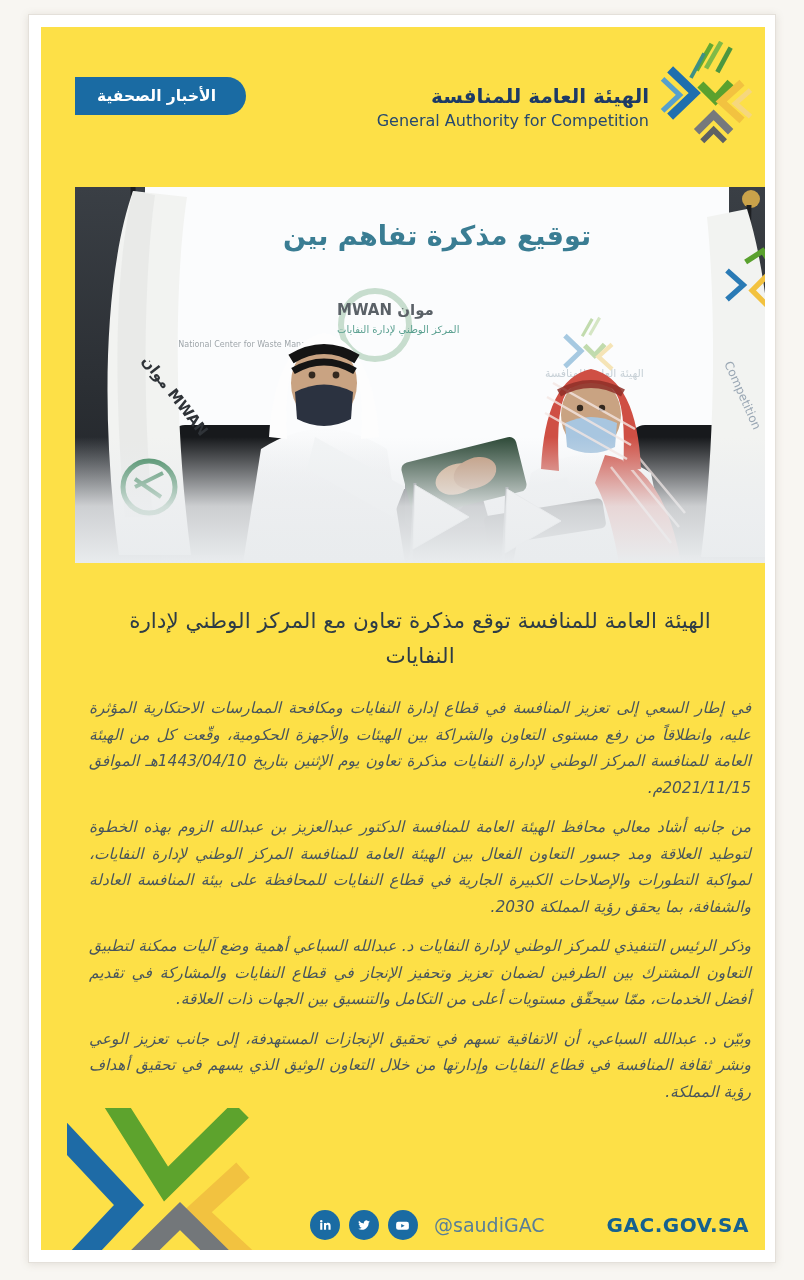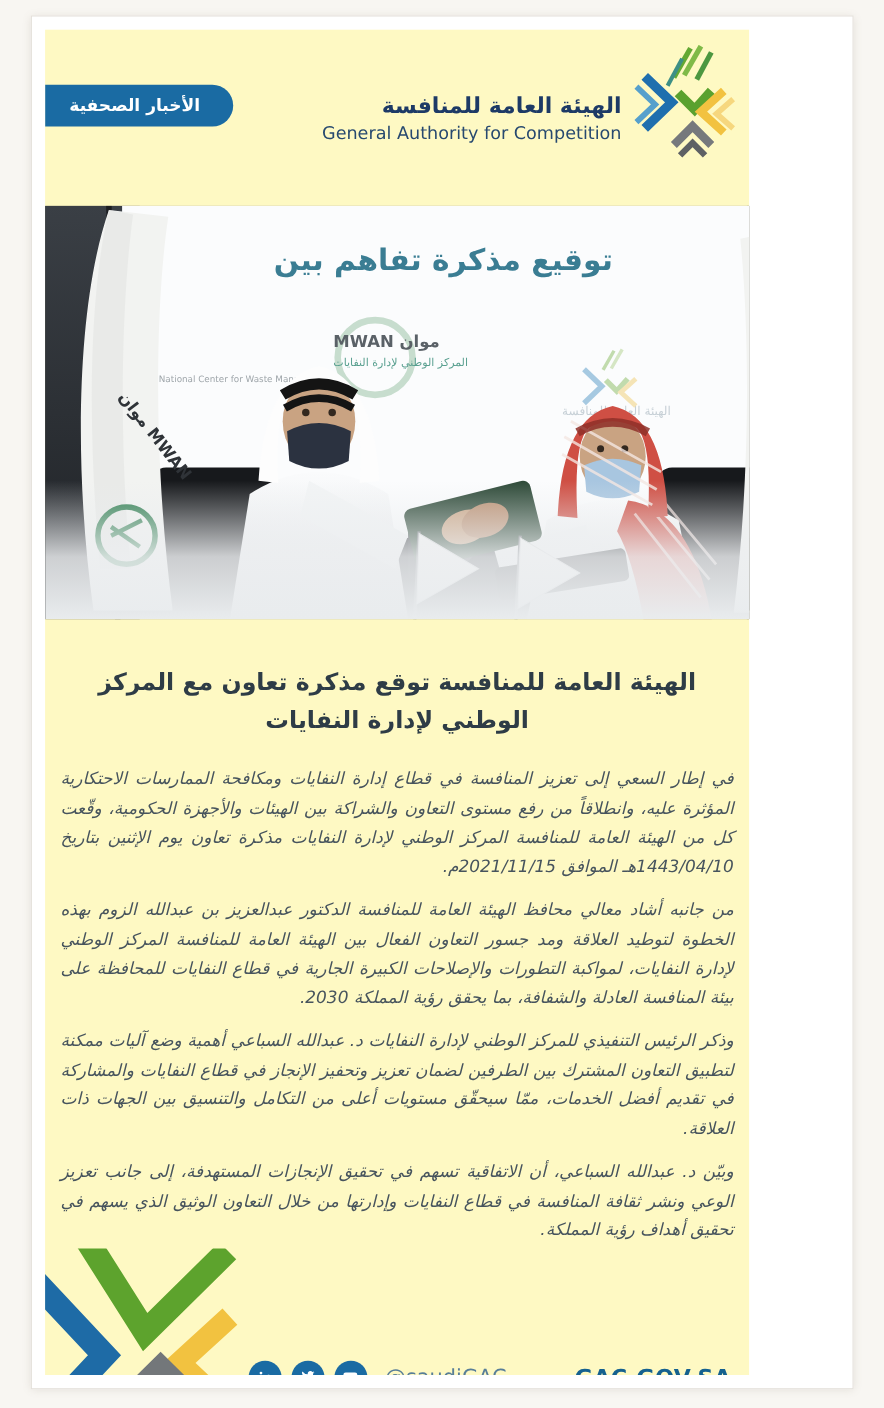--- a/index.html
+++ b/index.html
@@ -12,24 +12,25 @@
     position:relative;
     width:748px; height:1249px;
     margin:14px auto 0 auto;
     background:#ffffff;
     border:1px solid #e4e0da;
     box-shadow:0 1px 8px rgba(120,110,95,.18);
     padding:12px;
   }
   .content {
     position:relative;
-    width:640px; height:1223px;
-    background:#fef9c3;
+    width:724px; height:1223px;
+    background:#fde047;
     display:flex; flex-direction:column;
     overflow:hidden;
+    padding-left:34px;
   }
   
   .hdr { position:relative; height:132px; flex:0 0 auto; }
   .badge {
     position:absolute; left:0; top:50px;
     height:38px; min-width:163px;
     background:#1a6ba3; color:#ffffff;
     border:none; cursor:pointer;
     border-radius:0 19px 19px 0;
     font-family:inherit; font-size:15.5px; font-weight:bold;
@@ -42,21 +43,21 @@
   .logo-ar { font-size:20px; font-weight:bold; color:#1d3a66; direction:rtl; letter-spacing:.5px;}
   .logo-en { font-size:16px; color:#27496f; margin-top:3px; }
   
   .photo { position:relative; height:376px; margin-top:28px; flex:0 0 auto; }
   .photo svg { display:block; }
   
   .article { direction:rtl; padding:0 14px; }
   .article h1 {
     margin:40px auto 22px auto; max-width:620px;
     text-align:center; font-size:21.5px; line-height:35px;
-    color:#2e3c46; font-weight:bold;
+    color:#2e3c46; font-weight:normal;
   }
   .article p {
     font-size:15.4px; line-height:26.5px; color:#47545d;
     text-align:justify; margin-bottom:13px;font-style:italic;
   }
   
   .ftr { position:relative; margin-top:auto; height:160px; flex:0 0 auto; }
   .decor { position:absolute; left:-8px; bottom:-6px; }
   .ftr-row {
     position:absolute; right:16px; bottom:38px;

